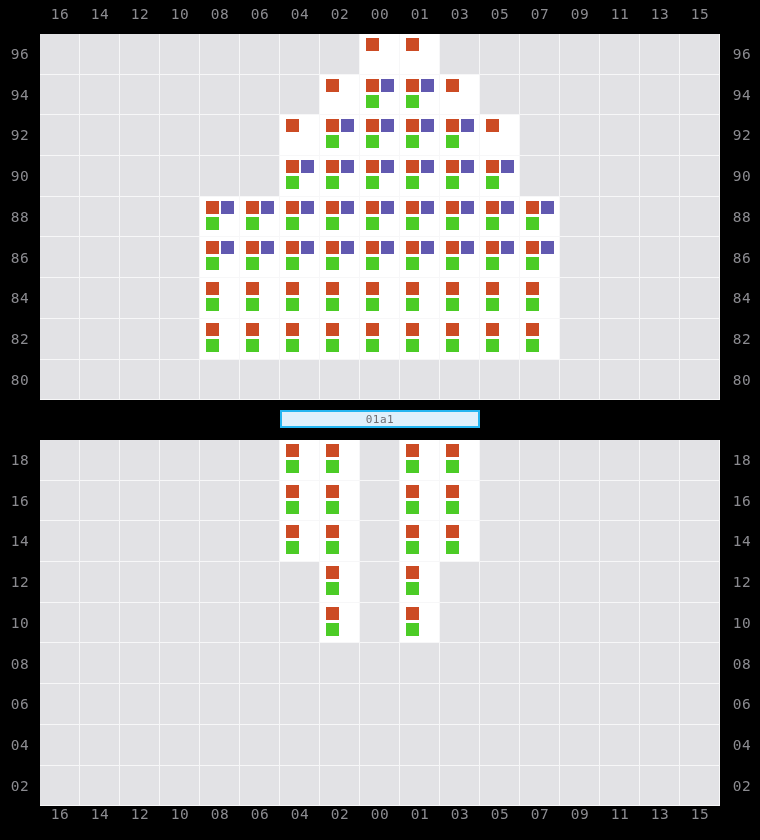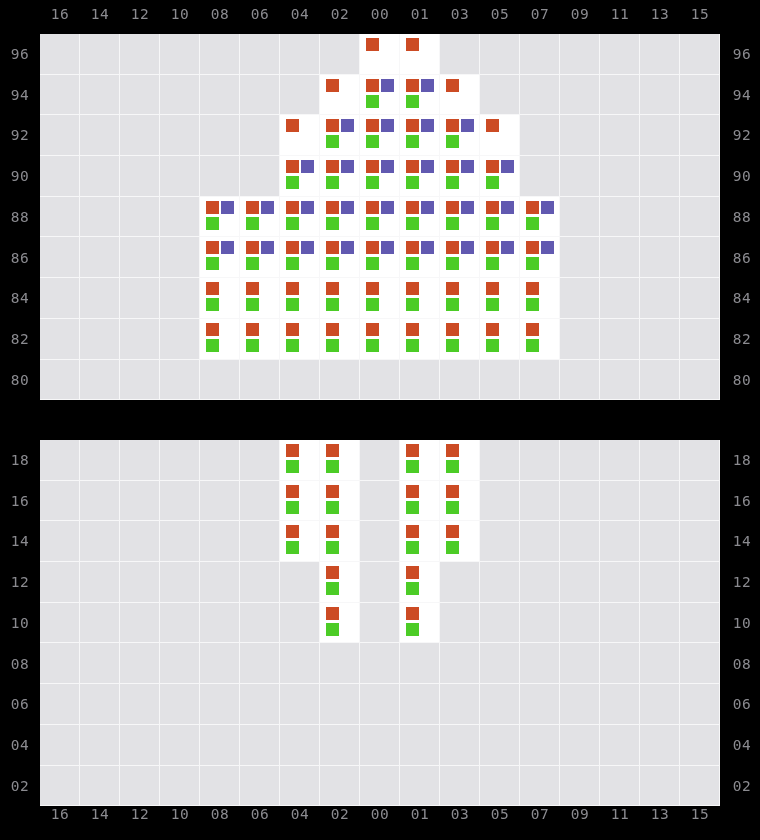--- a/index.html
+++ b/index.html
@@ -485,20 +485,23 @@
       <div class="cell"></div>
       <div class="cell"></div>
       <div class="cell"></div>
       <div class="cell"></div>
       <div class="cell"></div>
       <div class="cell"></div>
       <div class="cell"></div>
       <div class="cell"></div>
     </div>
 
+  <div class="mid-bar-wrap">
+    <span class="mid-bar-text">01a1</span>
+  </div>
 
   <div class="grid" id="grid-bottom" style="left: 40px; top: 440px; width: 680px; grid-template-columns: repeat(17, 40px); grid-template-rows: repeat(9, 40.7px);">
       <div class="cell"></div>
       <div class="cell"></div>
       <div class="cell"></div>
       <div class="cell"></div>
       <div class="cell"></div>
       <div class="cell"></div>
       <div class="cell filled">
         <span class="mk a" style="background: rgb(204, 75, 36);"></span>

